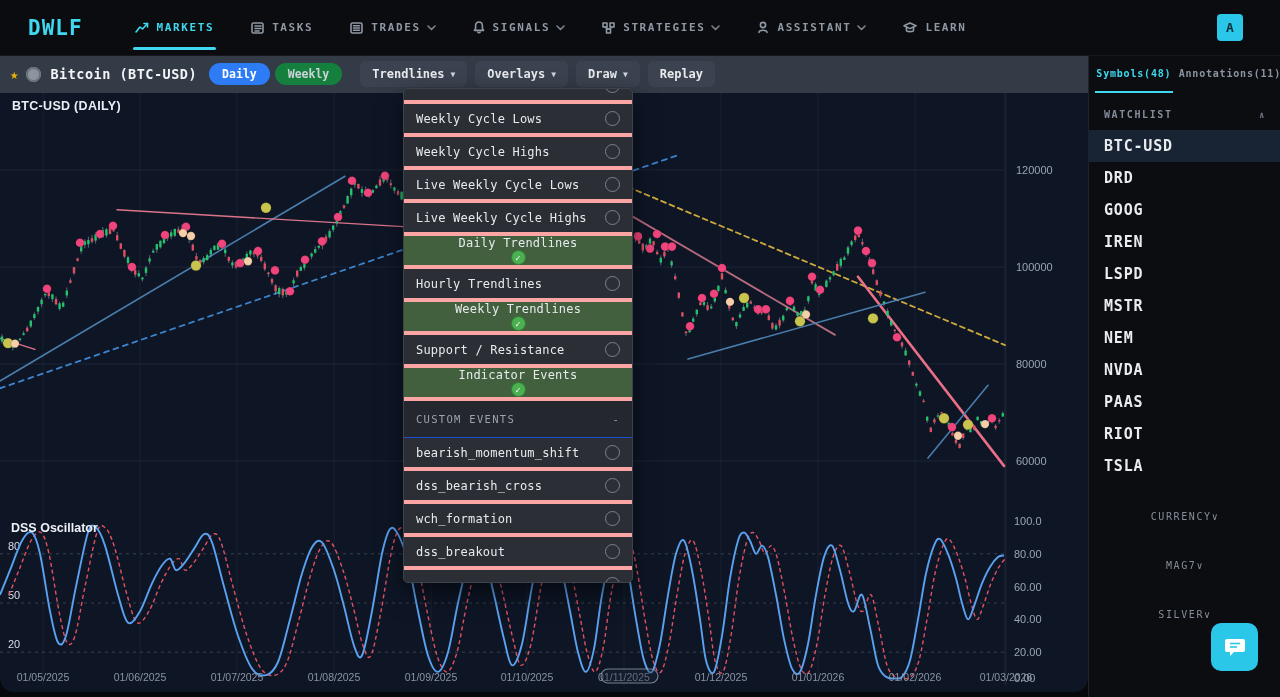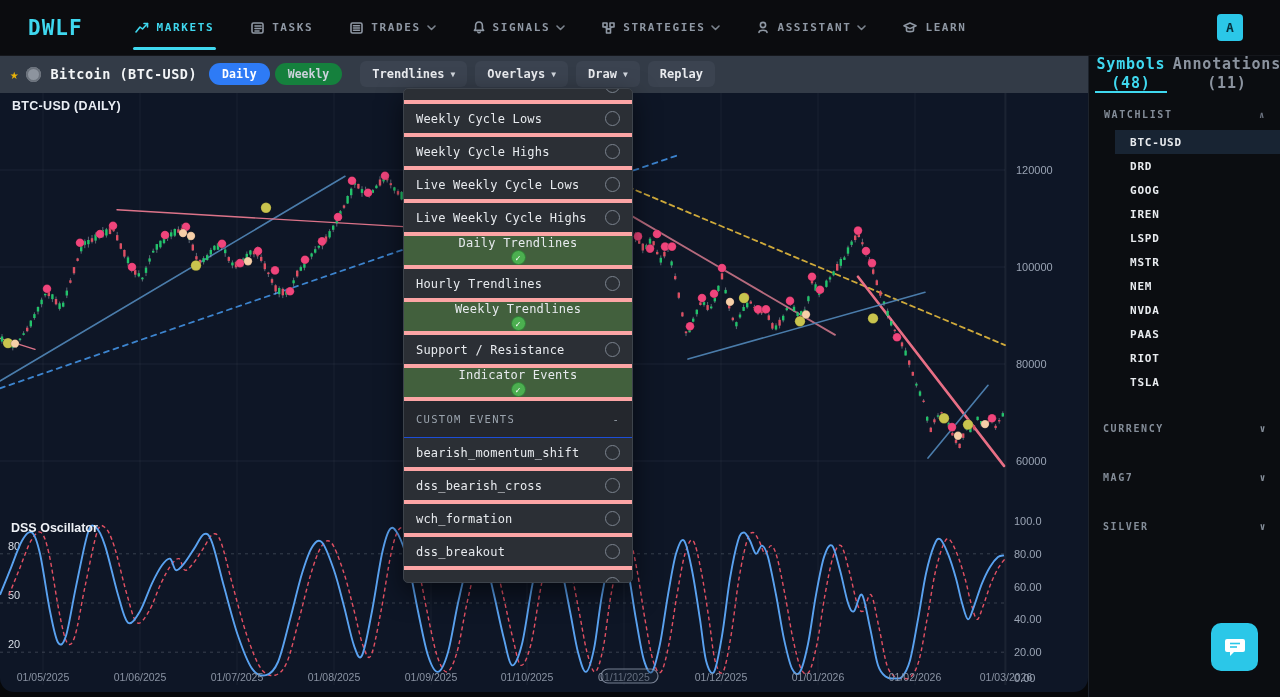--- a/index.html
+++ b/index.html
@@ -52,32 +52,32 @@
         letter-spacing:1.3px;display:flex;align-items:center;justify-content:space-between;padding:0 12px;
         border-bottom:1px solid #1d4ed8;}
   .menu-partial{overflow:hidden;position:relative;}
   .menu-partial.top{height:15px;}
   .menu-partial.top .menu-row{margin-top:-18px;}
   .menu-partial.bottom{height:12px;}
   
   .sidebar{position:absolute;left:1088px;top:55px;width:192px;height:642px;background:#0b0d11;
            border-left:1px solid #1d232c;z-index:20;}
   .side-tabs{display:grid;grid-template-columns:1fr 1fr;height:38px;}
-  .side-tab{position:relative;display:flex;flex-direction:column;align-items:center;justify-content:center;
-           font-size:15px;font-weight:bold;letter-spacing:.8px;color:#8b939f;cursor:pointer;line-height:1.25;}
+  .side-tab{position:relative;display:flex;flex-direction:row;align-items:center;justify-content:center;
+           font-size:10px;font-weight:bold;letter-spacing:.8px;color:#8b939f;cursor:pointer;line-height:1.25;}
   .side-tab.active{color:#3fd8ef;}
   .side-tab.active::after{content:"";position:absolute;left:6px;right:6px;bottom:0;height:2px;background:#3fd8ef;}
   .side-header{display:flex;align-items:center;justify-content:space-between;padding:16px 15px 10px 15px;
            color:#848d99;font-size:10px;font-weight:bold;letter-spacing:1.6px;cursor:pointer;}
   .side-header .sc{font-size:9px;color:#6b7280;}
-  .w-item{height:24px;display:flex;align-items:center;padding-left:15px;color:#e8ebef;
-           font-size:11px;font-weight:bold;letter-spacing:.8px;cursor:pointer;margin-left:26px;}
+  .w-item{height:32px;display:flex;align-items:center;padding-left:15px;color:#e8ebef;
+           font-size:15px;font-weight:bold;letter-spacing:.8px;cursor:pointer;}
   .w-item.selected{background:#182433;}
-  .side-section{display:flex;align-items:center;justify-content:space-between;padding:0 14px;height:30px;
-           margin-top:19px;color:#848d99;font-size:10px;font-weight:bold;letter-spacing:1.6px;cursor:pointer;}
+  .side-section{display:flex;align-items:center;justify-content:center;padding:0 14px;height:30px;
+           margin-top:19px;color:#848d99;font-size:10px;font-weight:normal;letter-spacing:1.6px;cursor:pointer;}
   
   .chat-fab{position:absolute;left:1211px;top:623px;width:47px;height:48px;background:#2bc7e8;
            border-radius:10px;display:flex;align-items:center;justify-content:center;cursor:pointer;z-index:60;}
 </style>
 </head>
 <body>
 
 <div id="app">
 
   <div class="topnav">

